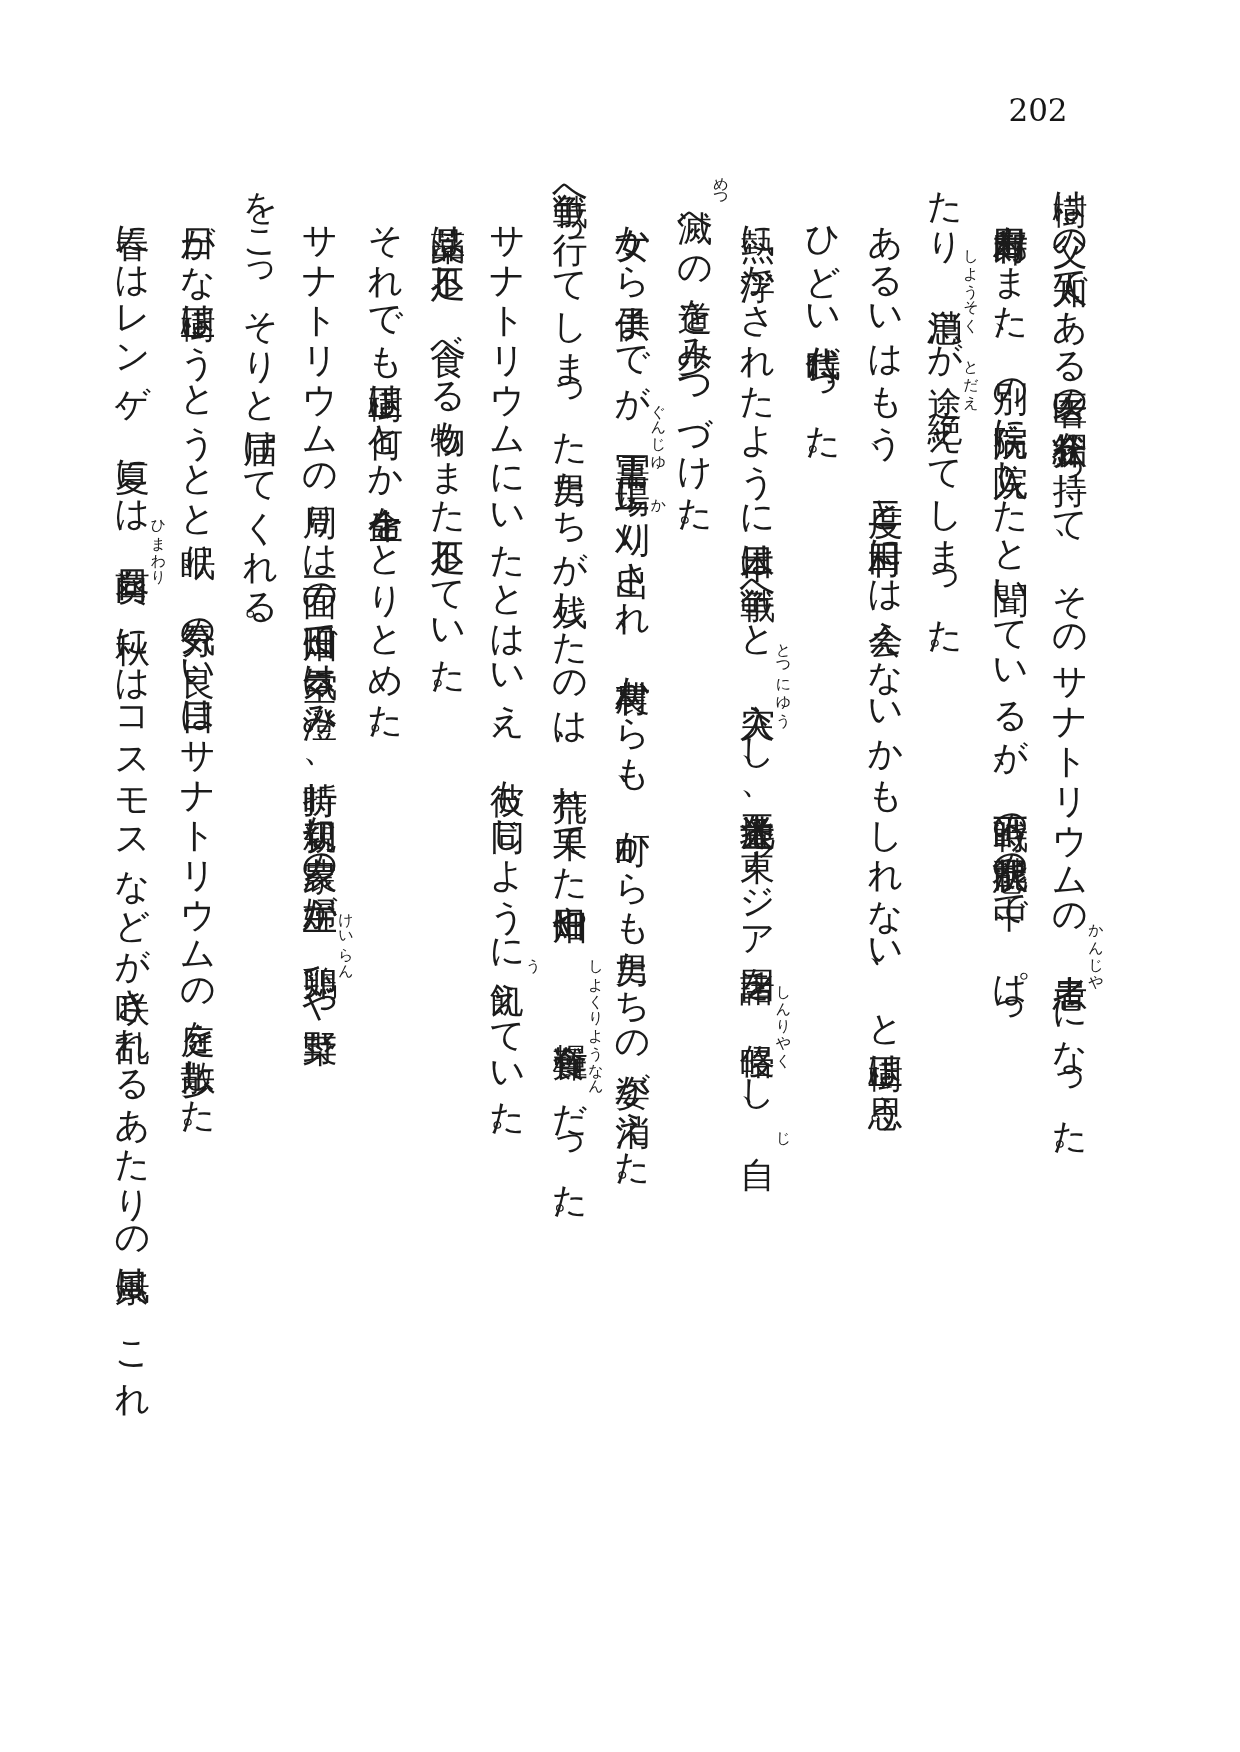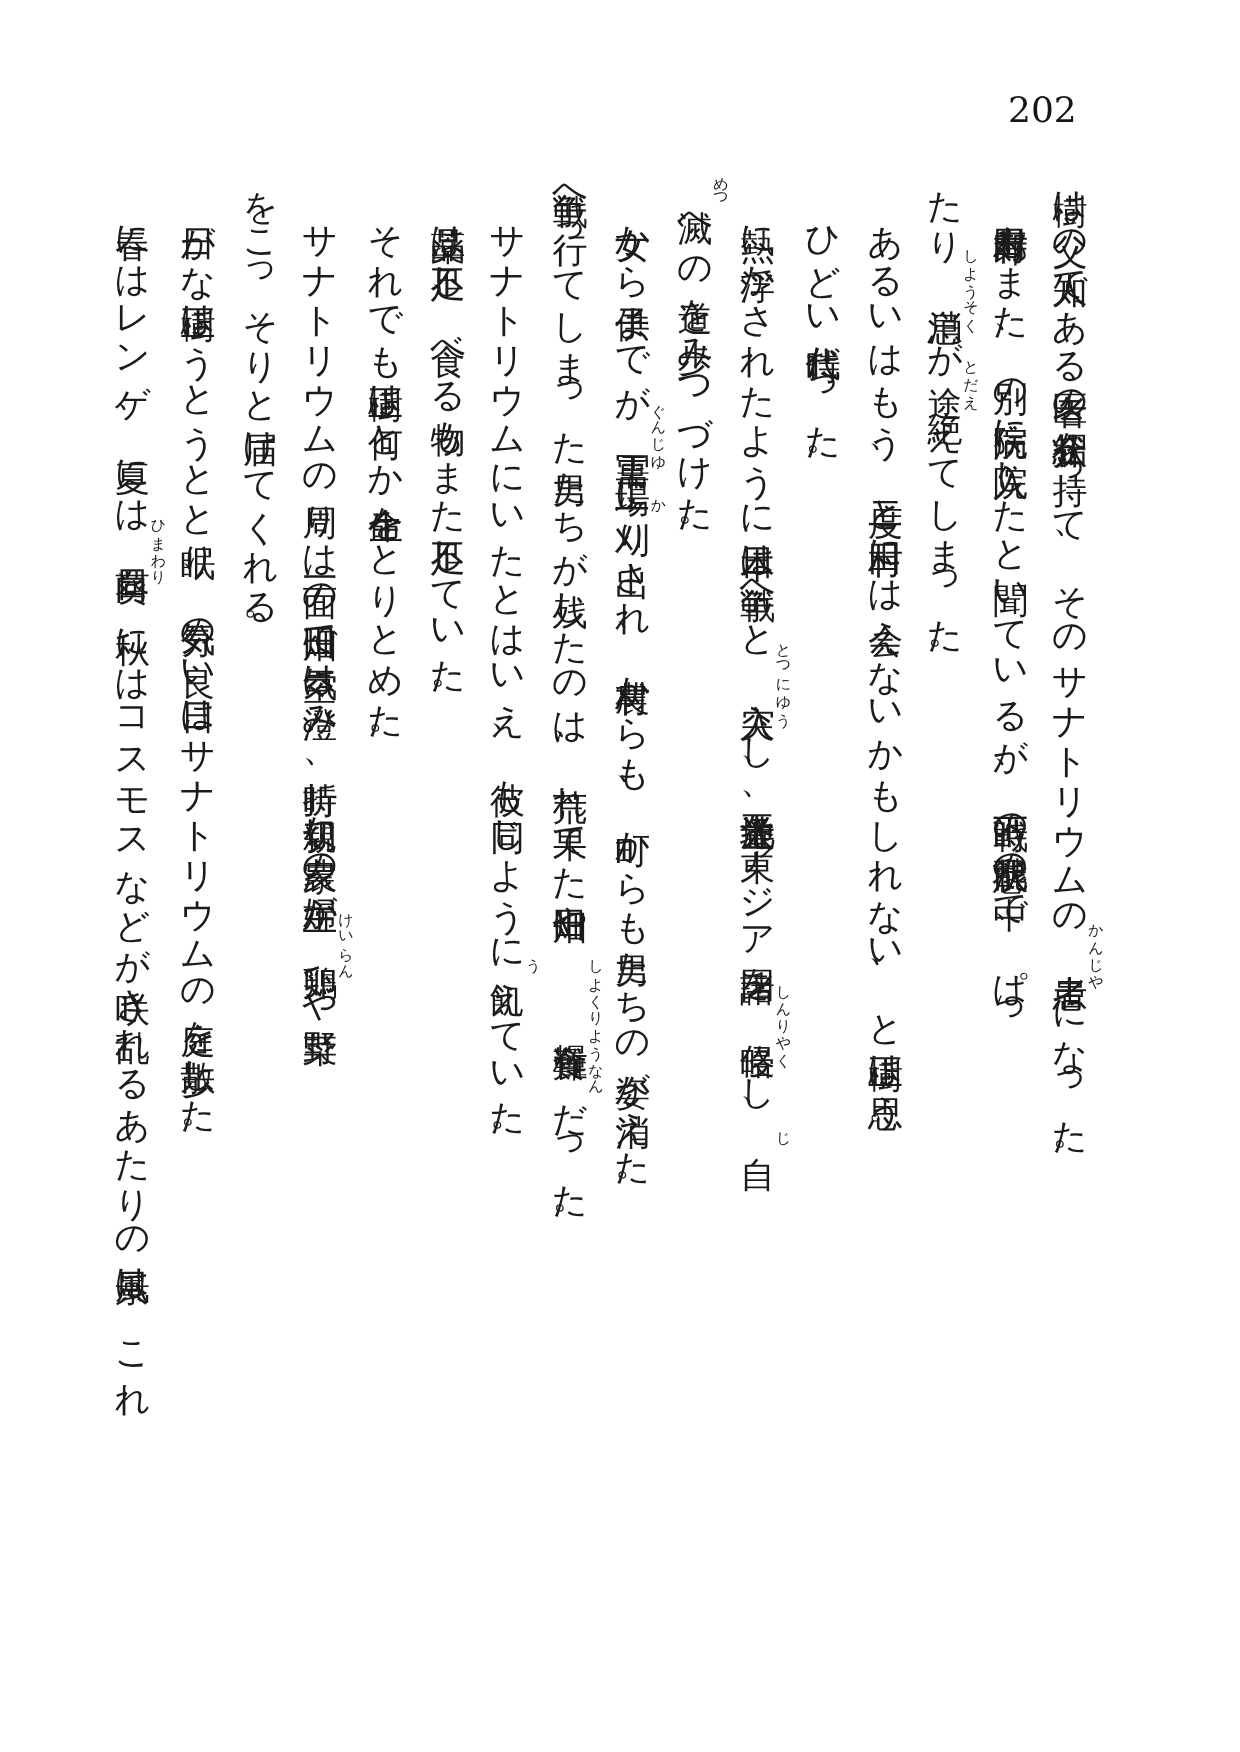--- a/index.html
+++ b/index.html
@@ -18,21 +18,21 @@
   .page {
     position: absolute;
     inset: 0;
   }
   .page-number {
     position: absolute;
     top: 92px;
     left: 1008px;
     width: 60px;
     text-align: center;
-    font-size: 36px;
+    font-size: 31px;
     line-height: 36px;
     color: #161616;
   }
   
   .text-block {
     position: absolute;
     top: 166px;
     right: 136px;
     width: 1000px; 
     writing-mode: vertical-rl;

